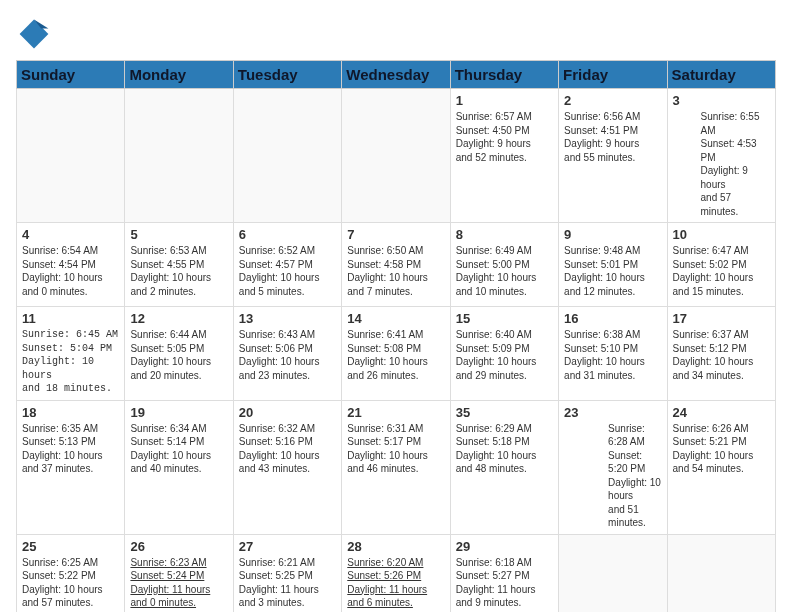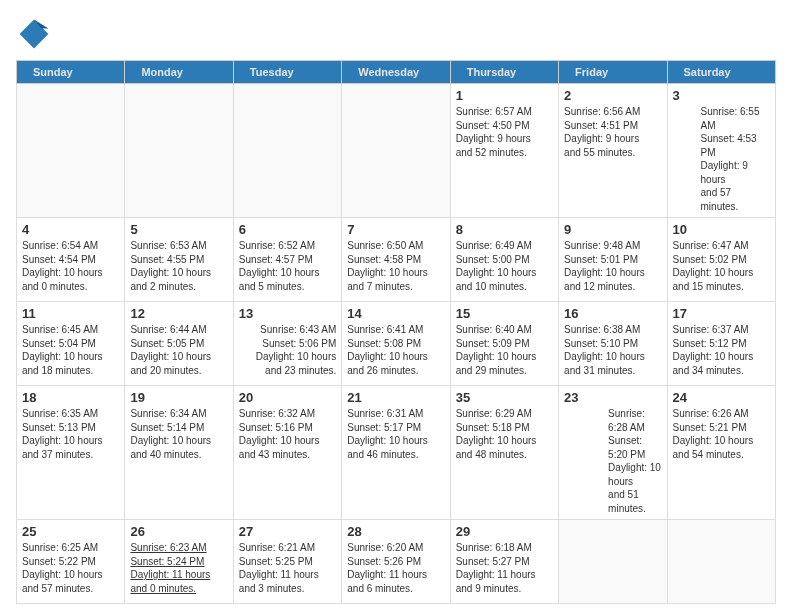--- a/index.html
+++ b/index.html
@@ -42,23 +42,23 @@
       font-size: 14px;
       color: #555;
     }
     table {
       width: 100%;
       border-collapse: collapse;
       table-layout: fixed;
     }
     th {
       background-color: #2c7bb6;
-      color: #e5e5e5;
-      padding: 5px 16px;
-      font-size: 11px;
+      color: #0f172a;
+      padding: 5px 4px;
+      font-size: 15px;
       font-weight: bold;
       text-align: left;
       border: 1px solid #ccc;
     }
     td {
       vertical-align: top;
       padding: 4px 5px;
       font-size: 10.5px;
       color: #333;
       border: 1px solid #ddd;
@@ -187,35 +187,35 @@
           <span class="day-number">10</span>
           <div class="day-info" style="white-space: pre-line;">Sunrise: 6:47 AM
 Sunset: 5:02 PM
 Daylight: 10 hours
 and 15 minutes.</div>
         </td>
       </tr>
       <tr>
         <td>
           <span class="day-number">11</span>
-          <div class="day-info" style="white-space: pre-line;">Sunrise: 6:45 AM
+          <div class="day-info" style="white-space: pre-line; font-family: Liberation Mono, monospace;">Sunrise: 6:45 AM
 Sunset: 5:04 PM
 Daylight: 10 hours
 and 18 minutes.</div>
         </td>
         <td>
           <span class="day-number">12</span>
           <div class="day-info" style="white-space: pre-line;">Sunrise: 6:44 AM
 Sunset: 5:05 PM
 Daylight: 10 hours
 and 20 minutes.</div>
         </td>
         <td>
           <span class="day-number">13</span>
-          <div class="day-info" style="white-space: pre-line; text-align: right;">Sunrise: 6:43 AM
+          <div class="day-info" style="white-space: pre-line;">Sunrise: 6:43 AM
 Sunset: 5:06 PM
 Daylight: 10 hours
 and 23 minutes.</div>
         </td>
         <td>
           <span class="day-number">14</span>
           <div class="day-info" style="white-space: pre-line;">Sunrise: 6:41 AM
 Sunset: 5:08 PM
 Daylight: 10 hours
 and 26 minutes.</div>
@@ -310,21 +310,21 @@
         </td>
         <td>
           <span class="day-number">27</span>
           <div class="day-info" style="white-space: pre-line;">Sunrise: 6:21 AM
 Sunset: 5:25 PM
 Daylight: 11 hours
 and 3 minutes.</div>
         </td>
         <td>
           <span class="day-number">28</span>
-          <div class="day-info" style="white-space: pre-line;">Sunrise: 6:20 AM
+          <div class="day-info" style="white-space: pre-line; text-decoration: underline;">Sunrise: 6:20 AM
 Sunset: 5:26 PM
 Daylight: 11 hours
 and 6 minutes.</div>
         </td>
         <td>
           <span class="day-number">29</span>
           <div class="day-info" style="white-space: pre-line;">Sunrise: 6:18 AM
 Sunset: 5:27 PM
 Daylight: 11 hours
 and 9 minutes.</div>

